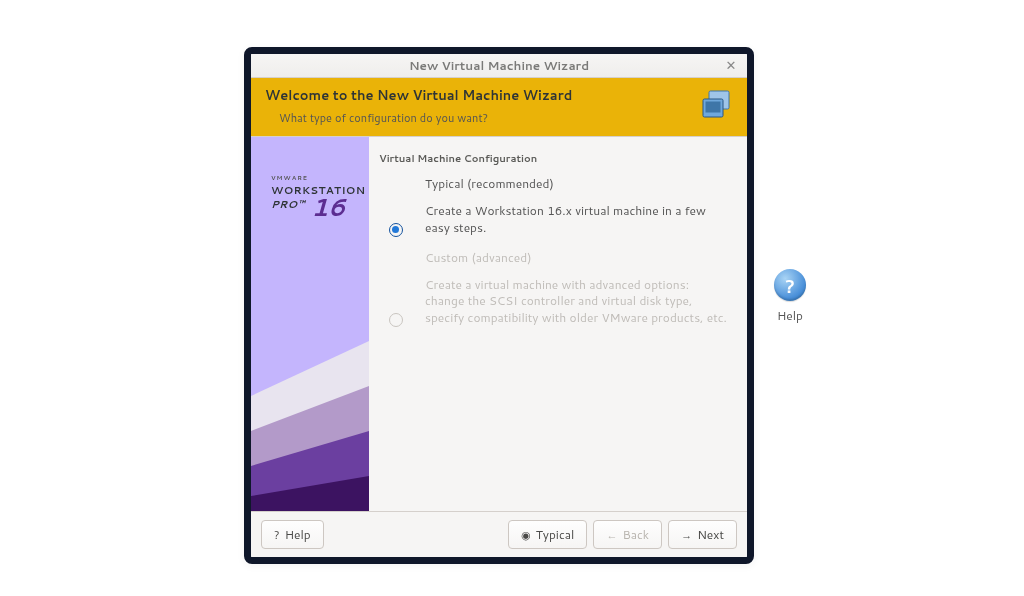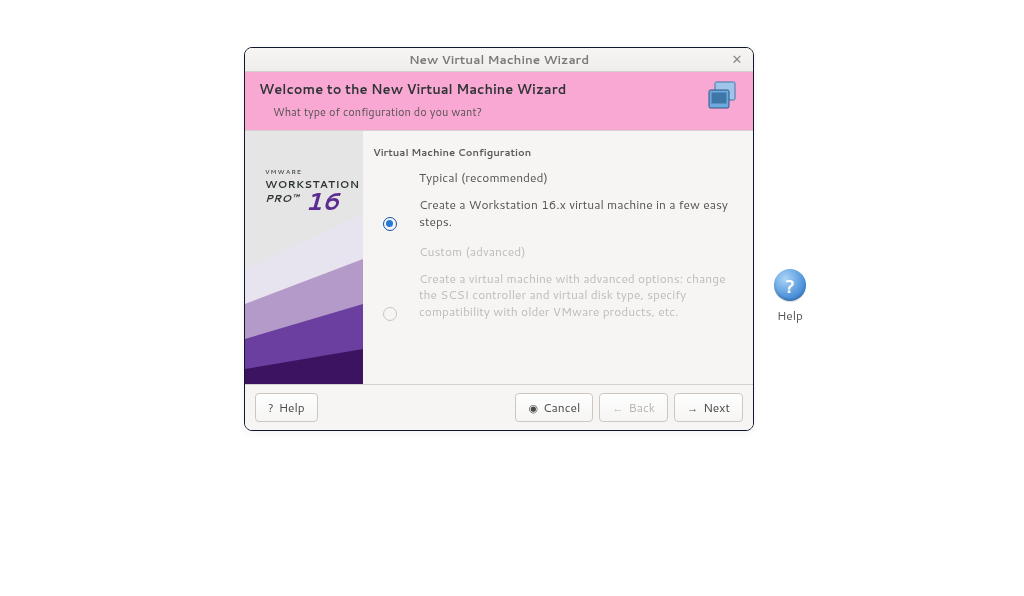--- a/index.html
+++ b/index.html
@@ -12,23 +12,23 @@
     font-size: 13px;
     color: #2e3436;
   }
 
   
   .dialog {
     position: absolute;
     left: 244px;
     top: 47px;
     width: 510px;
-    height: 384px;
+    height: 517px;
     background: #f6f5f4;
-    border: 1px solid #0f172a;
+    border: 7px solid #0f172a;
     border-radius: 8px;
     box-shadow: 0 2px 8px rgba(0,0,0,0.05);
     display: flex;
     flex-direction: column;
     overflow: hidden;
   }
 
   
   .titlebar {
     height: 24px;
@@ -55,23 +55,23 @@
     cursor: pointer;
     font-size: 13px;
     font-weight: 300;
   }
 
   
   .header {
     padding: 8px 14px 10px 14px;
     border-bottom: 1px solid #d5d0cc;
     display: flex;
-    align-items: flex-start;
+    align-items: center;
     justify-content: space-between;
-    background: #f9a8d4;
+    background: #eab308;
   }
   .header-text h1 {
     font-size: 13px;
     font-weight: 700;
     color: #2e3436;
     margin-bottom: 6px;
   }
   .header-text p {
     font-size: 11px;
     color: #555;
@@ -86,21 +86,21 @@
   
   .body {
     flex: 1;
     display: flex;
     background: #fff;
     border-bottom: 1px solid #d5d0cc;
     overflow: hidden;
   }
   .side-banner {
     width: 118px;
-    background: #e5e5e5;
+    background: #c4b5fd;
     position: relative;
     overflow: hidden;
     flex-shrink: 0;
   }
   .banner-logo {
     position: absolute;
     top: 36px;
     left: 20px;
   }
   .banner-logo .vmware {
@@ -326,21 +326,21 @@
   </div>
 
   <div class="footer">
     <div class="btn">
       <span class="glyph">?</span>
       <span>Help</span>
     </div>
     <div class="footer-right">
       <div class="btn">
         <span class="glyph">◉</span>
-        <span>Cancel</span>
+        <span>Typical</span>
       </div>
       <div class="btn disabled">
         <span class="glyph">←</span>
         <span>Back</span>
       </div>
       <div class="btn">
         <span class="glyph">→</span>
         <span>Next</span>
       </div>
     </div>

